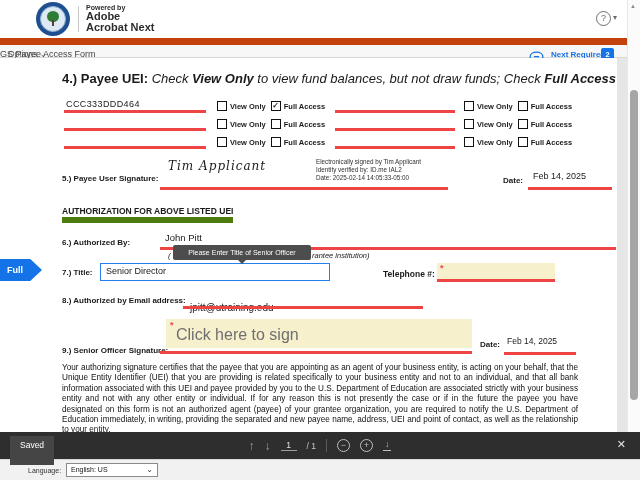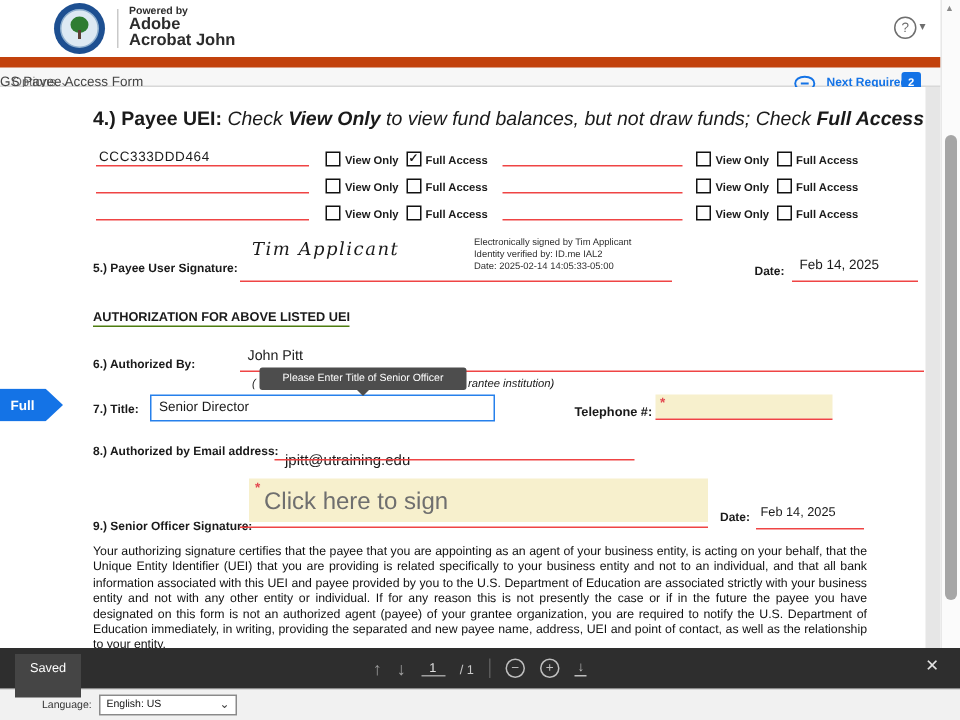--- a/index.html
+++ b/index.html
@@ -38,29 +38,29 @@
   .gutter{position:absolute;left:617px;top:58px;width:10px;height:374px;background:#e6e6e6;}
   .scrollbar{position:absolute;left:627px;top:0;width:13px;height:432px;background:#fbfbfb;
              border-left:1px solid #e8e8e8;box-sizing:border-box;}
   .scroll-up{position:absolute;left:630px;top:3px;font-size:6px;color:#8a8a8a;}
   .scroll-thumb{position:absolute;left:630px;top:90px;width:8px;height:310px;background:#a6a6a6;border-radius:4px;}
 
   .flabel{font-size:8px;font-weight:bold;white-space:nowrap;}
   .instr{font-size:13px;white-space:nowrap;}
   .instr i{font-style:italic;}
   .instr b{font-weight:bold;}
-  .uline{position:absolute;border-bottom:1px solid #ef4444;}
+  .uline{position:absolute;border-bottom:3px solid #ef4444;}
   .uei-val{position:absolute;left:2px;bottom:1px;font-size:9px;letter-spacing:.4px;white-space:nowrap;}
   .cbrow{position:absolute;display:flex;align-items:center;gap:3px;font-size:7.5px;font-weight:bold;white-space:nowrap;}
   .cb{width:8px;height:8px;border:1px solid #111;box-sizing:content-box;font-size:8px;line-height:8px;
       text-align:center;flex:none;margin-left:2px;}
   .signature{position:absolute;font-family:"DejaVu Serif",serif;font-style:italic;font-size:12px;
              letter-spacing:1px;white-space:nowrap;}
   .stamp{position:absolute;font-size:6.3px;line-height:8px;color:#2f2f2f;white-space:nowrap;}
-  .heading{position:absolute;font-size:8.5px;font-weight:bold;border-bottom:1px solid #4d7c0f;
+  .heading{position:absolute;font-size:8.5px;font-weight:bold;border-bottom:6px solid #4d7c0f;
            padding-bottom:1px;white-space:nowrap;}
   .caption{position:absolute;font-size:7.5px;font-style:italic;white-space:nowrap;}
   .tooltip{position:absolute;left:173px;top:187px;width:138px;height:15px;background:#4d4d4d;border-radius:2px;
            color:#fff;font-size:7px;text-align:center;line-height:15px;white-space:nowrap;z-index:5;}
   .tooltip::after{content:"";position:absolute;left:50%;top:100%;margin-left:-4px;border:4px solid transparent;
                   border-top-color:#4d4d4d;}
   .title-input{position:absolute;left:100px;top:205px;width:230px;height:18px;border:1.5px solid #2680eb;
                background:#fff;box-sizing:border-box;font-size:9px;line-height:15px;padding-left:5px;}
   .req-bg{background:#f7f0cd;}
   .asterisk{color:#e34850;font-size:9px;font-weight:bold;}
@@ -100,21 +100,21 @@
 
 <div class="header">
   <div class="seal">
     <span class="seal-inner"></span>
     <span class="seal-tree"></span>
   </div>
   <div class="hdr-divider"></div>
   <div class="brand">
     <div class="pby">Powered by</div>
     <div class="nm">Adobe</div>
-    <div class="nm">Acrobat John</div>
+    <div class="nm">Acrobat Next</div>
   </div>
   <div class="help-btn">?</div>
   <div class="help-caret">▾</div>
 </div>
 
 <div class="toolbar">
   <div class="options">
     <span>Options</span>
     <span>⌄</span>
   </div>

